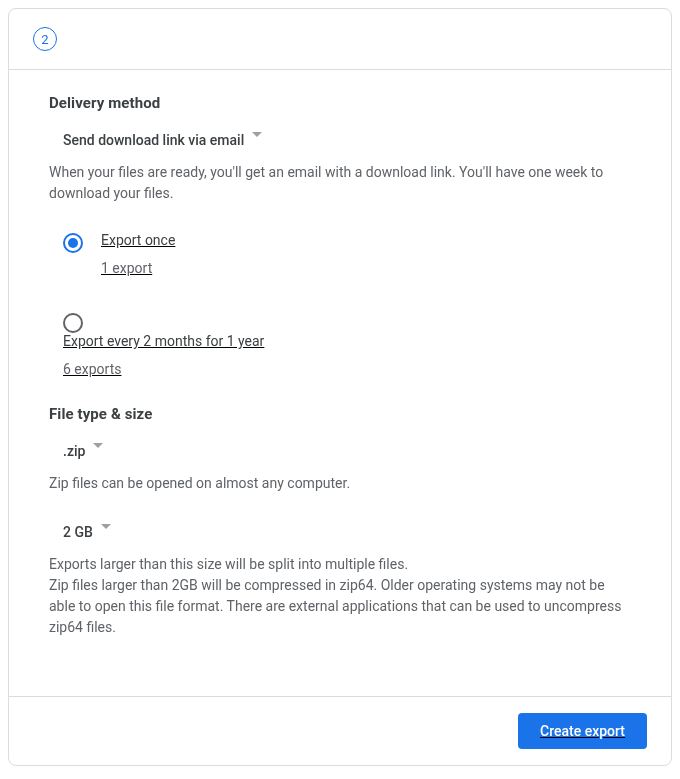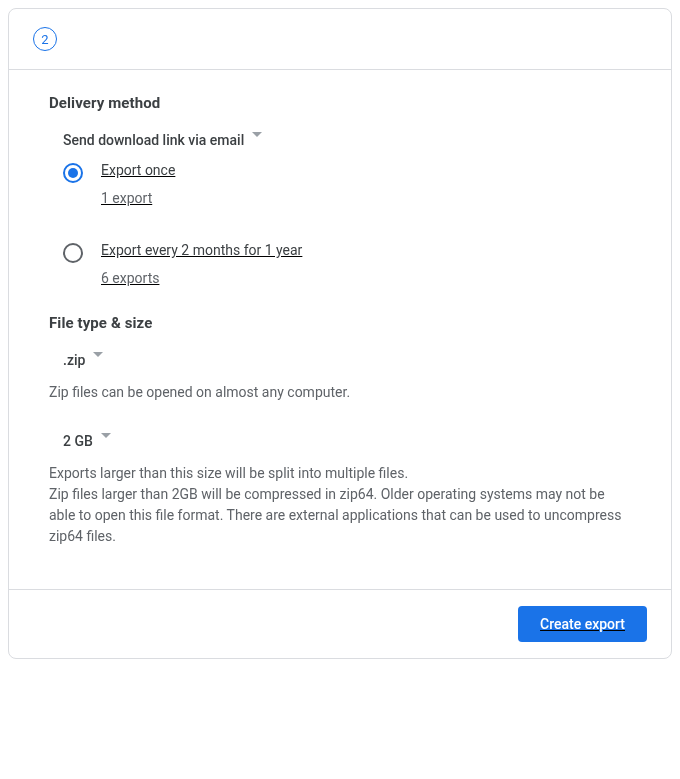--- a/index.html
+++ b/index.html
@@ -67,29 +67,29 @@
       border-left: 5px solid transparent;
       border-right: 5px solid transparent;
       border-top: 5px solid #9aa0a6;
     }
     .help-text {
       font-size: 14px;
       color: #5f6368;
       line-height: 1.5;
       margin-bottom: 28px;
     }
-    .help-text.tight { margin-bottom: 14px; }
+    .help-text.tight { margin-bottom: 30px; }
     .radio-group { margin-bottom: 28px; padding-left: 14px; text-decoration: underline; }
     .radio-option {
       display: flex;
       align-items: flex-start;
       margin-bottom: 36px;
       cursor: pointer;
     }
-    .radio-option:last-child { margin-bottom: 14px; }
+    .radio-option:last-child { margin-bottom: 14px; flex-direction: column; }
     .radio-circle {
       width: 20px;
       height: 20px;
       border: 2px solid #5f6368;
       border-radius: 50%;
       margin-right: 18px;
       margin-top: 1px;
       display: flex;
       align-items: center;
       justify-content: center;
@@ -140,20 +140,21 @@
     <div class="step-badge">2</div>
   </div>
 
   <div class="body">
 
     <div class="section-title">Delivery method</div>
     <div class="dropdown-row">
       <span class="dropdown-label">Send download link via email</span>
       <span class="caret"></span>
     </div>
+    <div class="help-text">When your files are ready, you'll get an email with a download link. You'll have one week to download your files.</div>
 
     <div class="radio-group">
       <div class="radio-option">
         <div class="radio-circle selected">
             <div class="radio-dot"></div>
           </div>
         <div class="radio-text">
           <div class="radio-label">Export once</div>
           <div class="radio-sub">1 export</div>
         </div>

